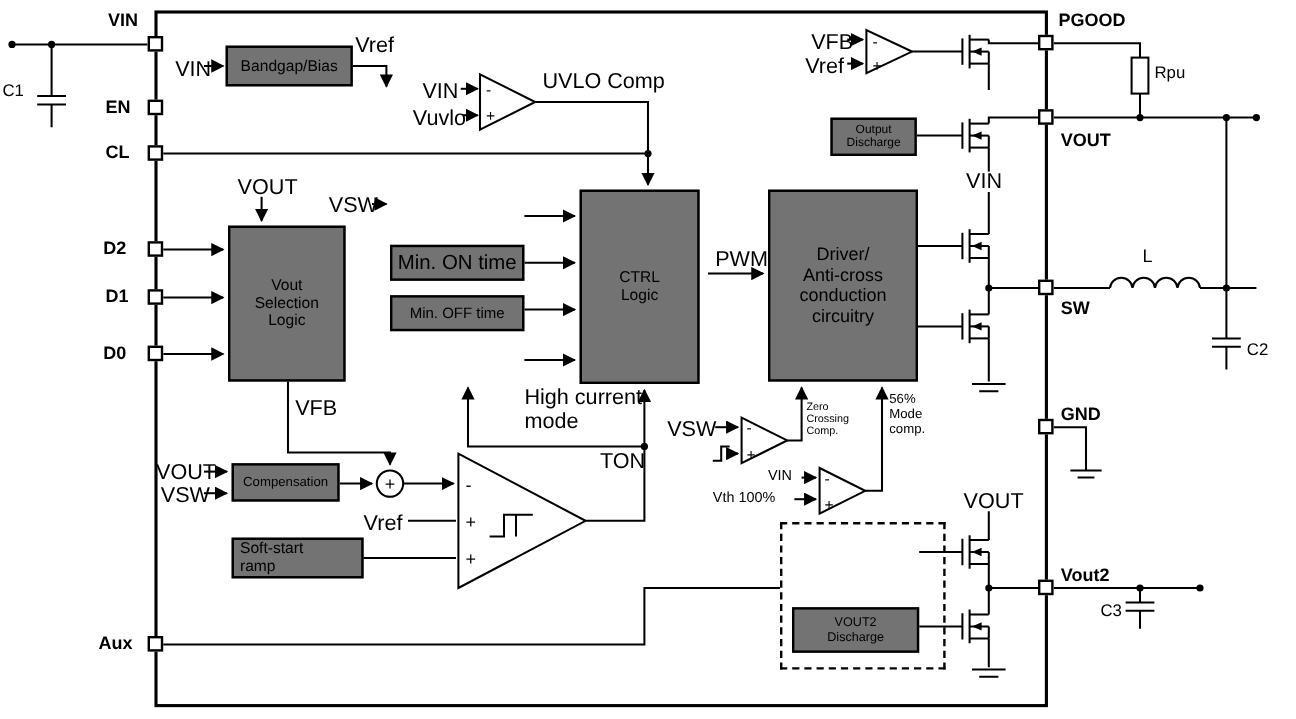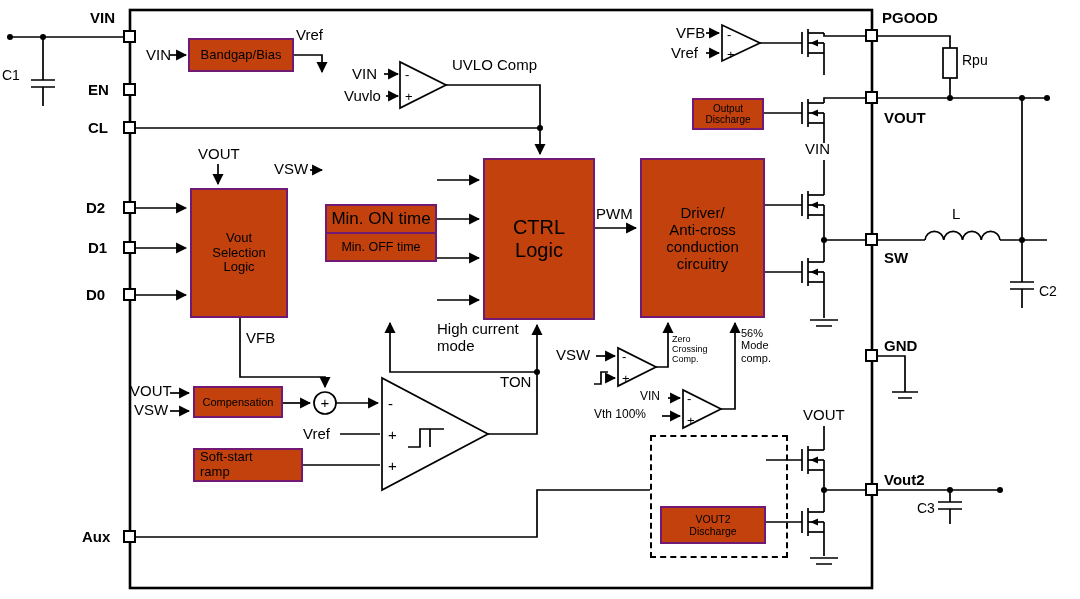--- a/index.html
+++ b/index.html
@@ -1,24 +1,24 @@
 <!DOCTYPE html>
 <html><head>
 <meta charset="utf-8">
 <style>
   *{margin:0;padding:0;box-sizing:border-box}
   html,body{background:#fff}
   body{width:1080px;height:599px;font-family:"Liberation Sans",sans-serif;color:#000;position:relative;overflow:hidden}
   #app{position:absolute;left:0;top:0;width:1080px;height:599px;background:#fff}
   svg.wires{position:absolute;left:0;top:0}
-  .blk{position:absolute;border:2px solid #701a75;background:#c2410c;display:flex;align-items:center;justify-content:center;
+  .blk{position:absolute;border:2px solid #000000;background:#737373;display:flex;align-items:center;justify-content:center;
        text-align:center;white-space:pre-line;line-height:1.15}
   .blk.left{justify-content:flex-start;text-align:left;padding-left:5px}
   .pin{position:absolute;width:13px;height:13px;border:2px solid #000;background:#fff}
-  .lbl{position:absolute;white-space:pre-line;line-height:1.12;font-size:15px}
+  .lbl{position:absolute;white-space:pre-line;line-height:1.12;font-size:18px}
   .pinlbl{font-size:15px;font-weight:bold}
   .b{font-weight:normal}
   .fs14{font-size:14px}.fs15{font-size:15px}.fs12{font-size:12px}.fs11{font-size:11px}.fs9{font-size:9px}
   .dashedbox{position:absolute;border:2px dashed #000;background:transparent}
 </style>
 </head>
 <body>
 
 <div id="app">
 
@@ -226,22 +226,22 @@
 <div class="lbl b fs14" style="left:962px;top:53px">Rpu</div>
 <div class="lbl b fs15" style="left:952px;top:206px">L</div>
 <div class="lbl b fs14" style="left:1039px;top:284px">C2</div>
 <div class="lbl b fs14" style="left:917px;top:501px">C3</div>
 
 <div class="blk" style="left:188px;top:38px;width:106px;height:34px;font-size:13px">Bandgap/Bias</div>
 <div class="blk" style="left:190px;top:188px;width:98px;height:130px;font-size:13px">Vout
 Selection
 Logic</div>
 <div class="blk" style="left:325px;top:204px;width:112px;height:30px;font-size:17px">Min. ON time</div>
-<div class="blk" style="left:325px;top:232px;width:112px;height:30px;font-size:12.5px">Min. OFF time</div>
-<div class="blk" style="left:483px;top:158px;width:112px;height:162px;font-size:20px">CTRL
+<div class="blk" style="left:325px;top:246px;width:112px;height:30px;font-size:12.5px">Min. OFF time</div>
+<div class="blk" style="left:483px;top:158px;width:100px;height:162px;font-size:13px">CTRL
 Logic</div>
 <div class="blk" style="left:640px;top:158px;width:125px;height:160px;font-size:15px">Driver/
 Anti-cross
 conduction
 circuitry</div>
 <div class="blk" style="left:692px;top:98px;width:72px;height:32px;font-size:10px">Output
 Discharge</div>
 <div class="blk" style="left:193px;top:386px;width:90px;height:32px;font-size:11px">Compensation</div>
 <div class="blk left" style="left:193px;top:448px;width:110px;height:34px;font-size:13px">Soft-start
 ramp</div>

